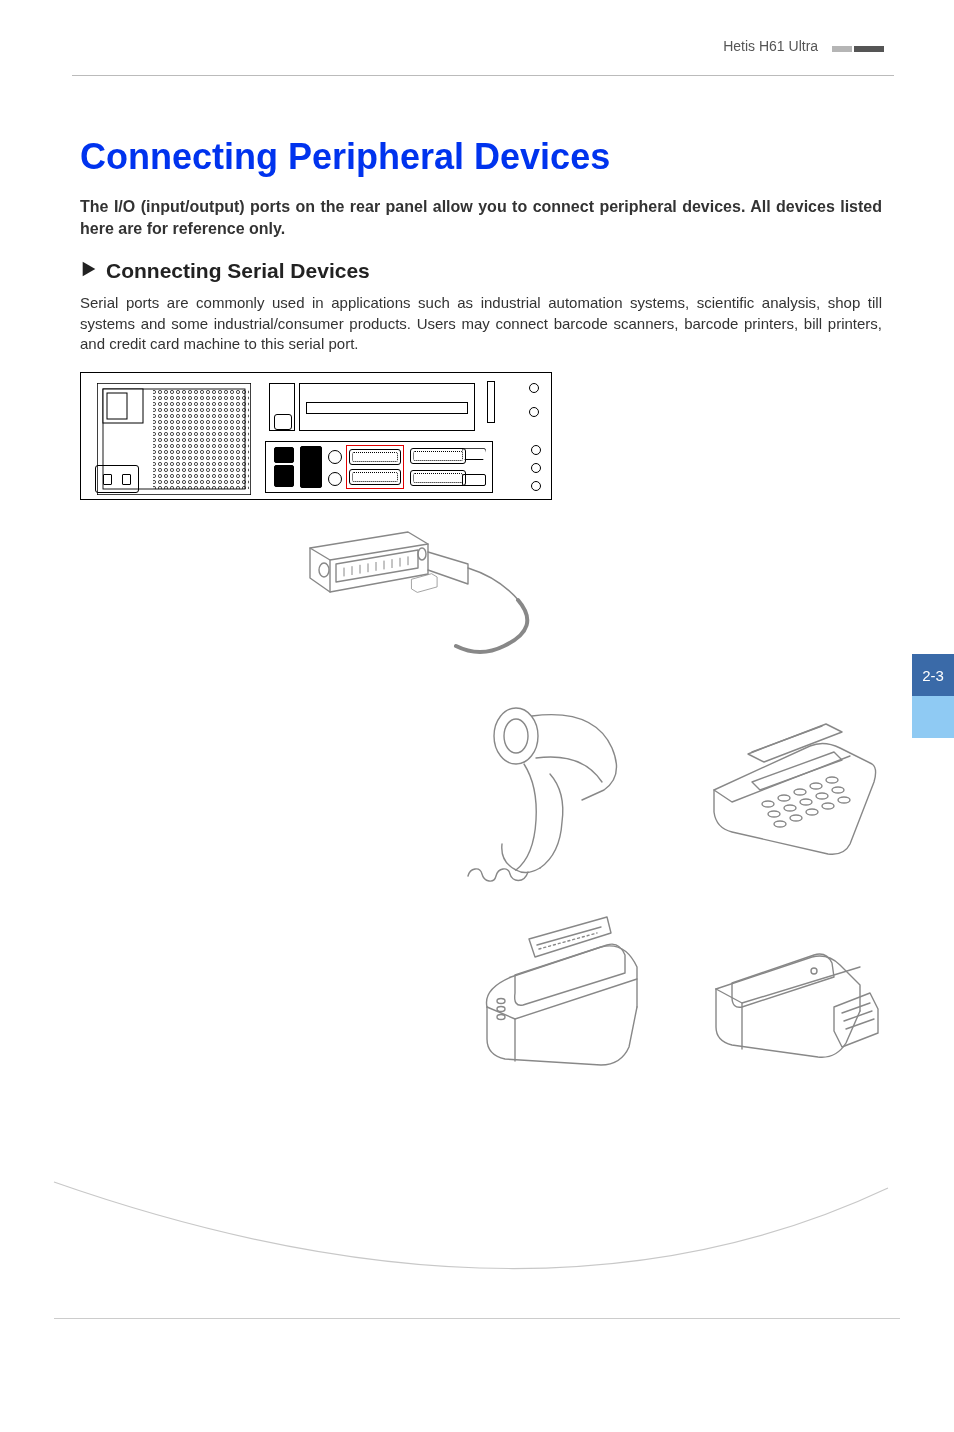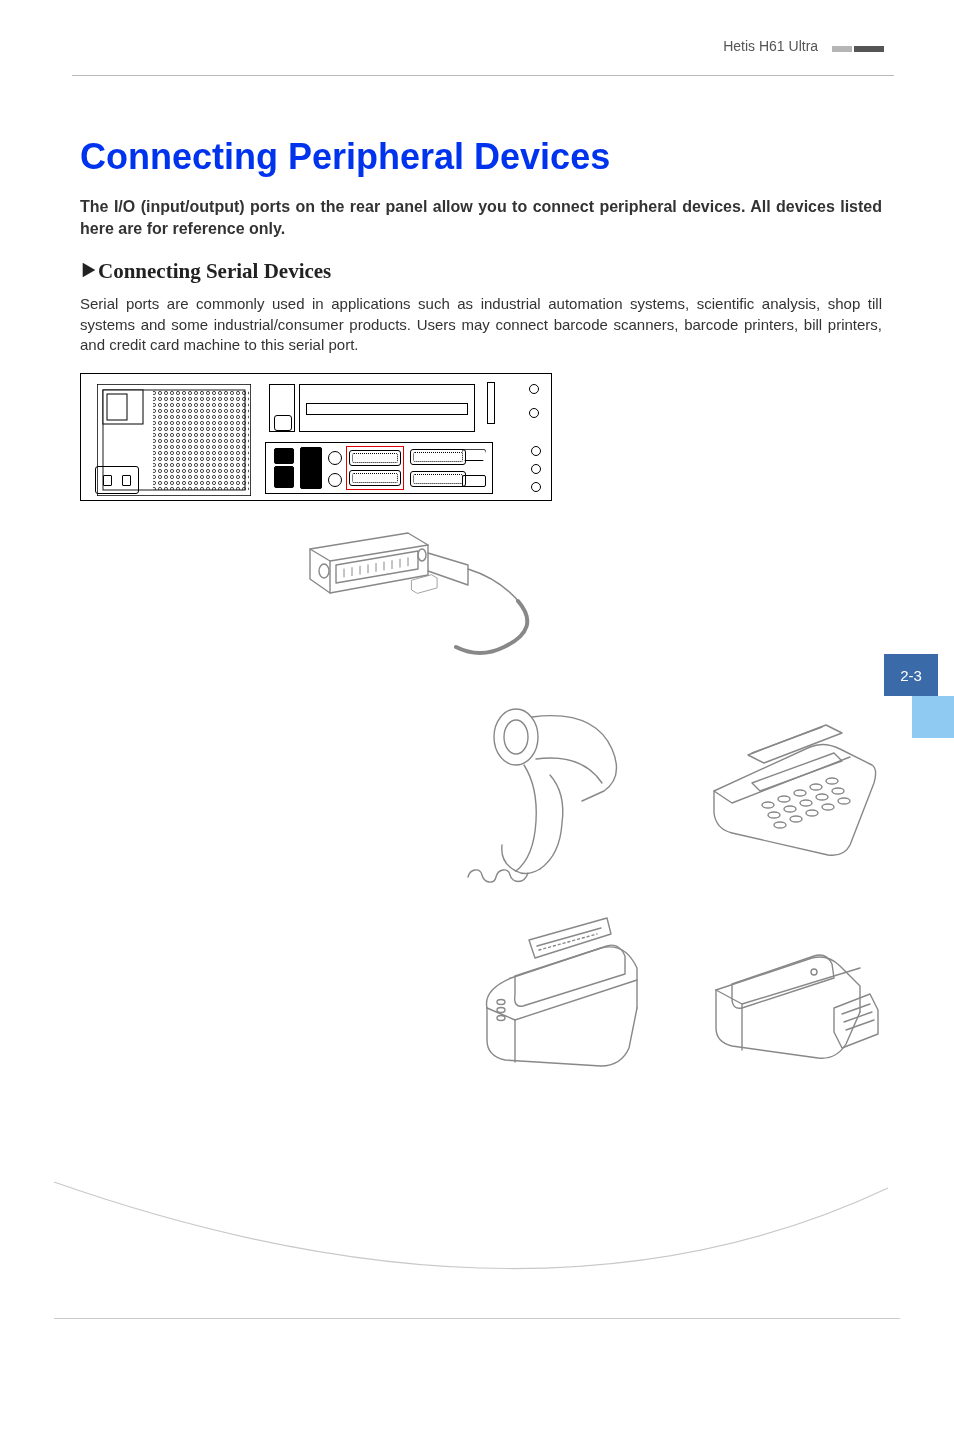--- a/index.html
+++ b/index.html
@@ -52,23 +52,22 @@
     font-size: 16px;
     color: #333;
     line-height: 1.35;
     text-align: justify;
     margin-bottom: 20px;
     font-weight: bold;
   }
   .sub-heading {
     display: flex;
     align-items: center;
-    gap: 0;
+    gap: 8px;
     margin-bottom: 10px;
-    font-family: Liberation Serif, serif;
   }
   .arrow-icon svg {
     width: 18px; height: 18px;
   }
   h2.sub-title {
     font-size: 21px;
     font-weight: bold;
     color: #222;
   }
   p.body {
@@ -170,22 +169,22 @@
   }
   .device-row svg { display:block; }
   .scanner svg { width: 190px; height: 185px; }
   .ccmachine svg { width: 190px; height: 160px; }
   .billprinter svg { width: 185px; height: 155px; }
   .labelprinter svg { width: 180px; height: 150px; }
 
   
   .page-tab {
     position:absolute;
-    right:16px; top: 654px;
-    width: 54px; height: 42px;
+    right:0; top: 654px;
+    width: 42px; height: 42px;
     background: #3a6aa8;
     color: #fff;
     font-size: 15px;
     display:flex; align-items:center; justify-content:center;
   }
   .page-tab-below {
     position:absolute; right:0; top:696px;
     width:42px; height:42px;
     background:#8fcaf3;
   }

